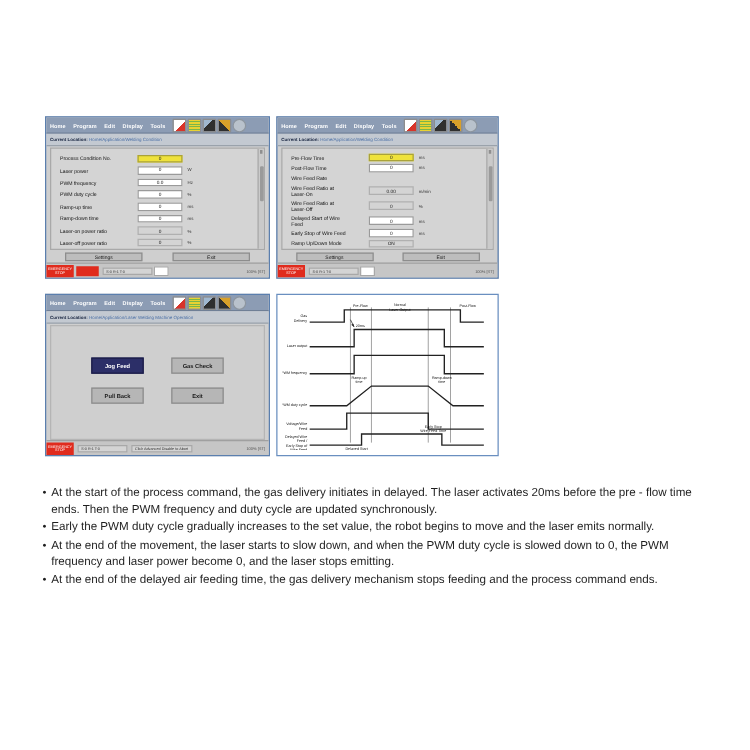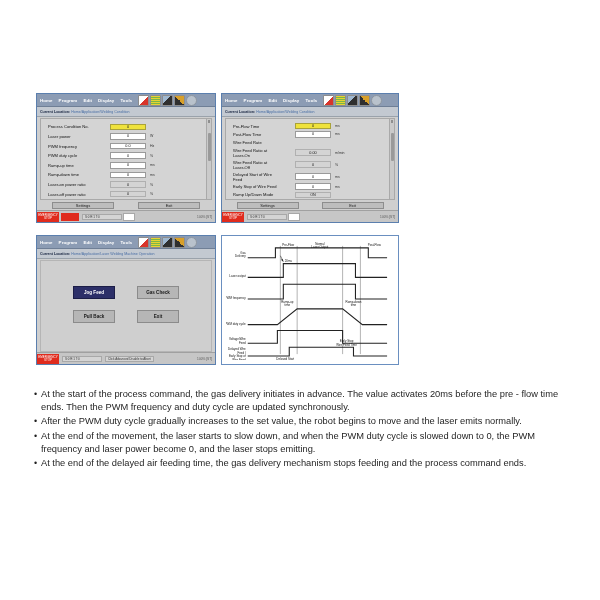--- a/index.html
+++ b/index.html
@@ -396,25 +396,25 @@
           </g>
         </svg>
       </div>
     </div>
 
   </div>
 
   <div class="bullets">
     <div class="bullet">
       <span class="bdot">•</span>
-      <span class="btxt">At the start of the process command, the gas delivery initiates in advance. The value activates 20ms before the pre - flow time ends. Then the PWM frequency and duty cycle are updated synchronously.</span>
+      <span class="btxt">At the start of the process command, the gas delivery initiates in delayed. The laser activates 20ms before the pre - flow time ends. Then the PWM frequency and duty cycle are updated synchronously.</span>
     </div>
     <div class="bullet">
       <span class="bdot">•</span>
-      <span class="btxt">After the PWM duty cycle gradually increases to the set value, the robot begins to move and the laser emits normally.</span>
+      <span class="btxt">Early the PWM duty cycle gradually increases to the set value, the robot begins to move and the laser emits normally.</span>
     </div>
     <div class="bullet">
       <span class="bdot">•</span>
       <span class="btxt">At the end of the movement, the laser starts to slow down, and when the PWM duty cycle is slowed down to 0, the PWM frequency and laser power become 0, and the laser stops emitting.</span>
     </div>
     <div class="bullet">
       <span class="bdot">•</span>
       <span class="btxt">At the end of the delayed air feeding time, the gas delivery mechanism stops feeding and the process command ends.</span>
     </div>
   </div>

